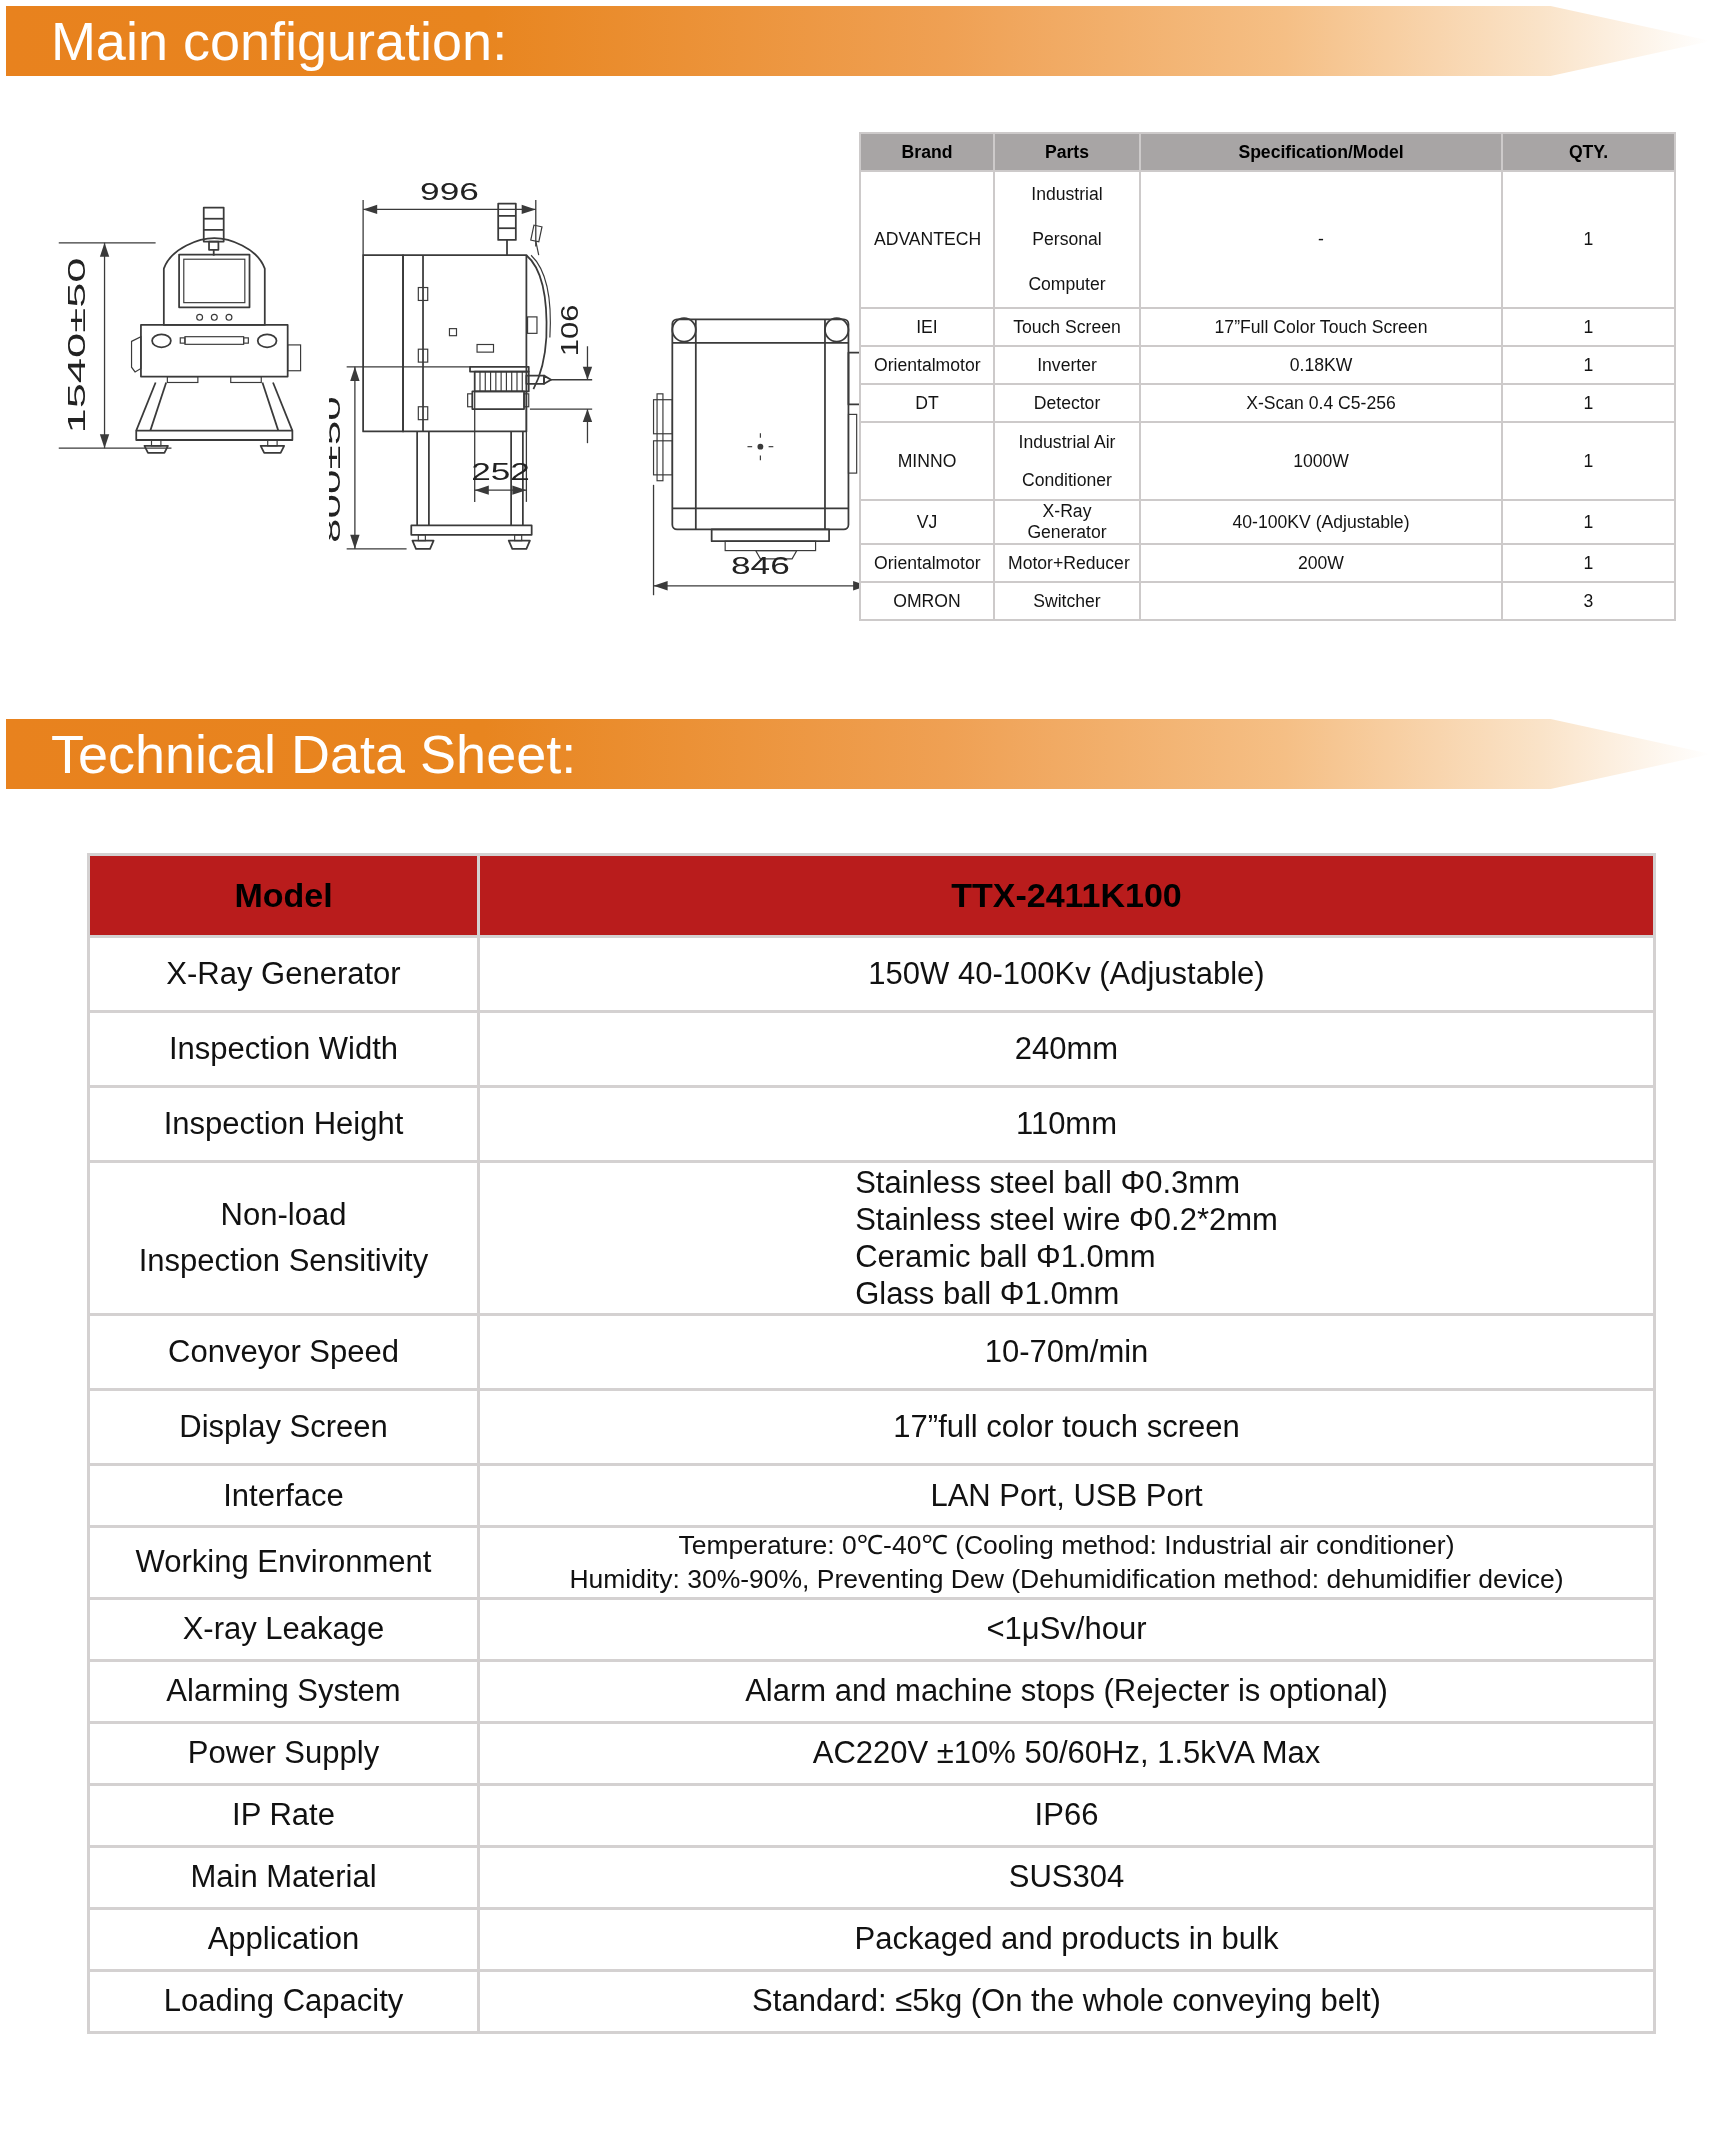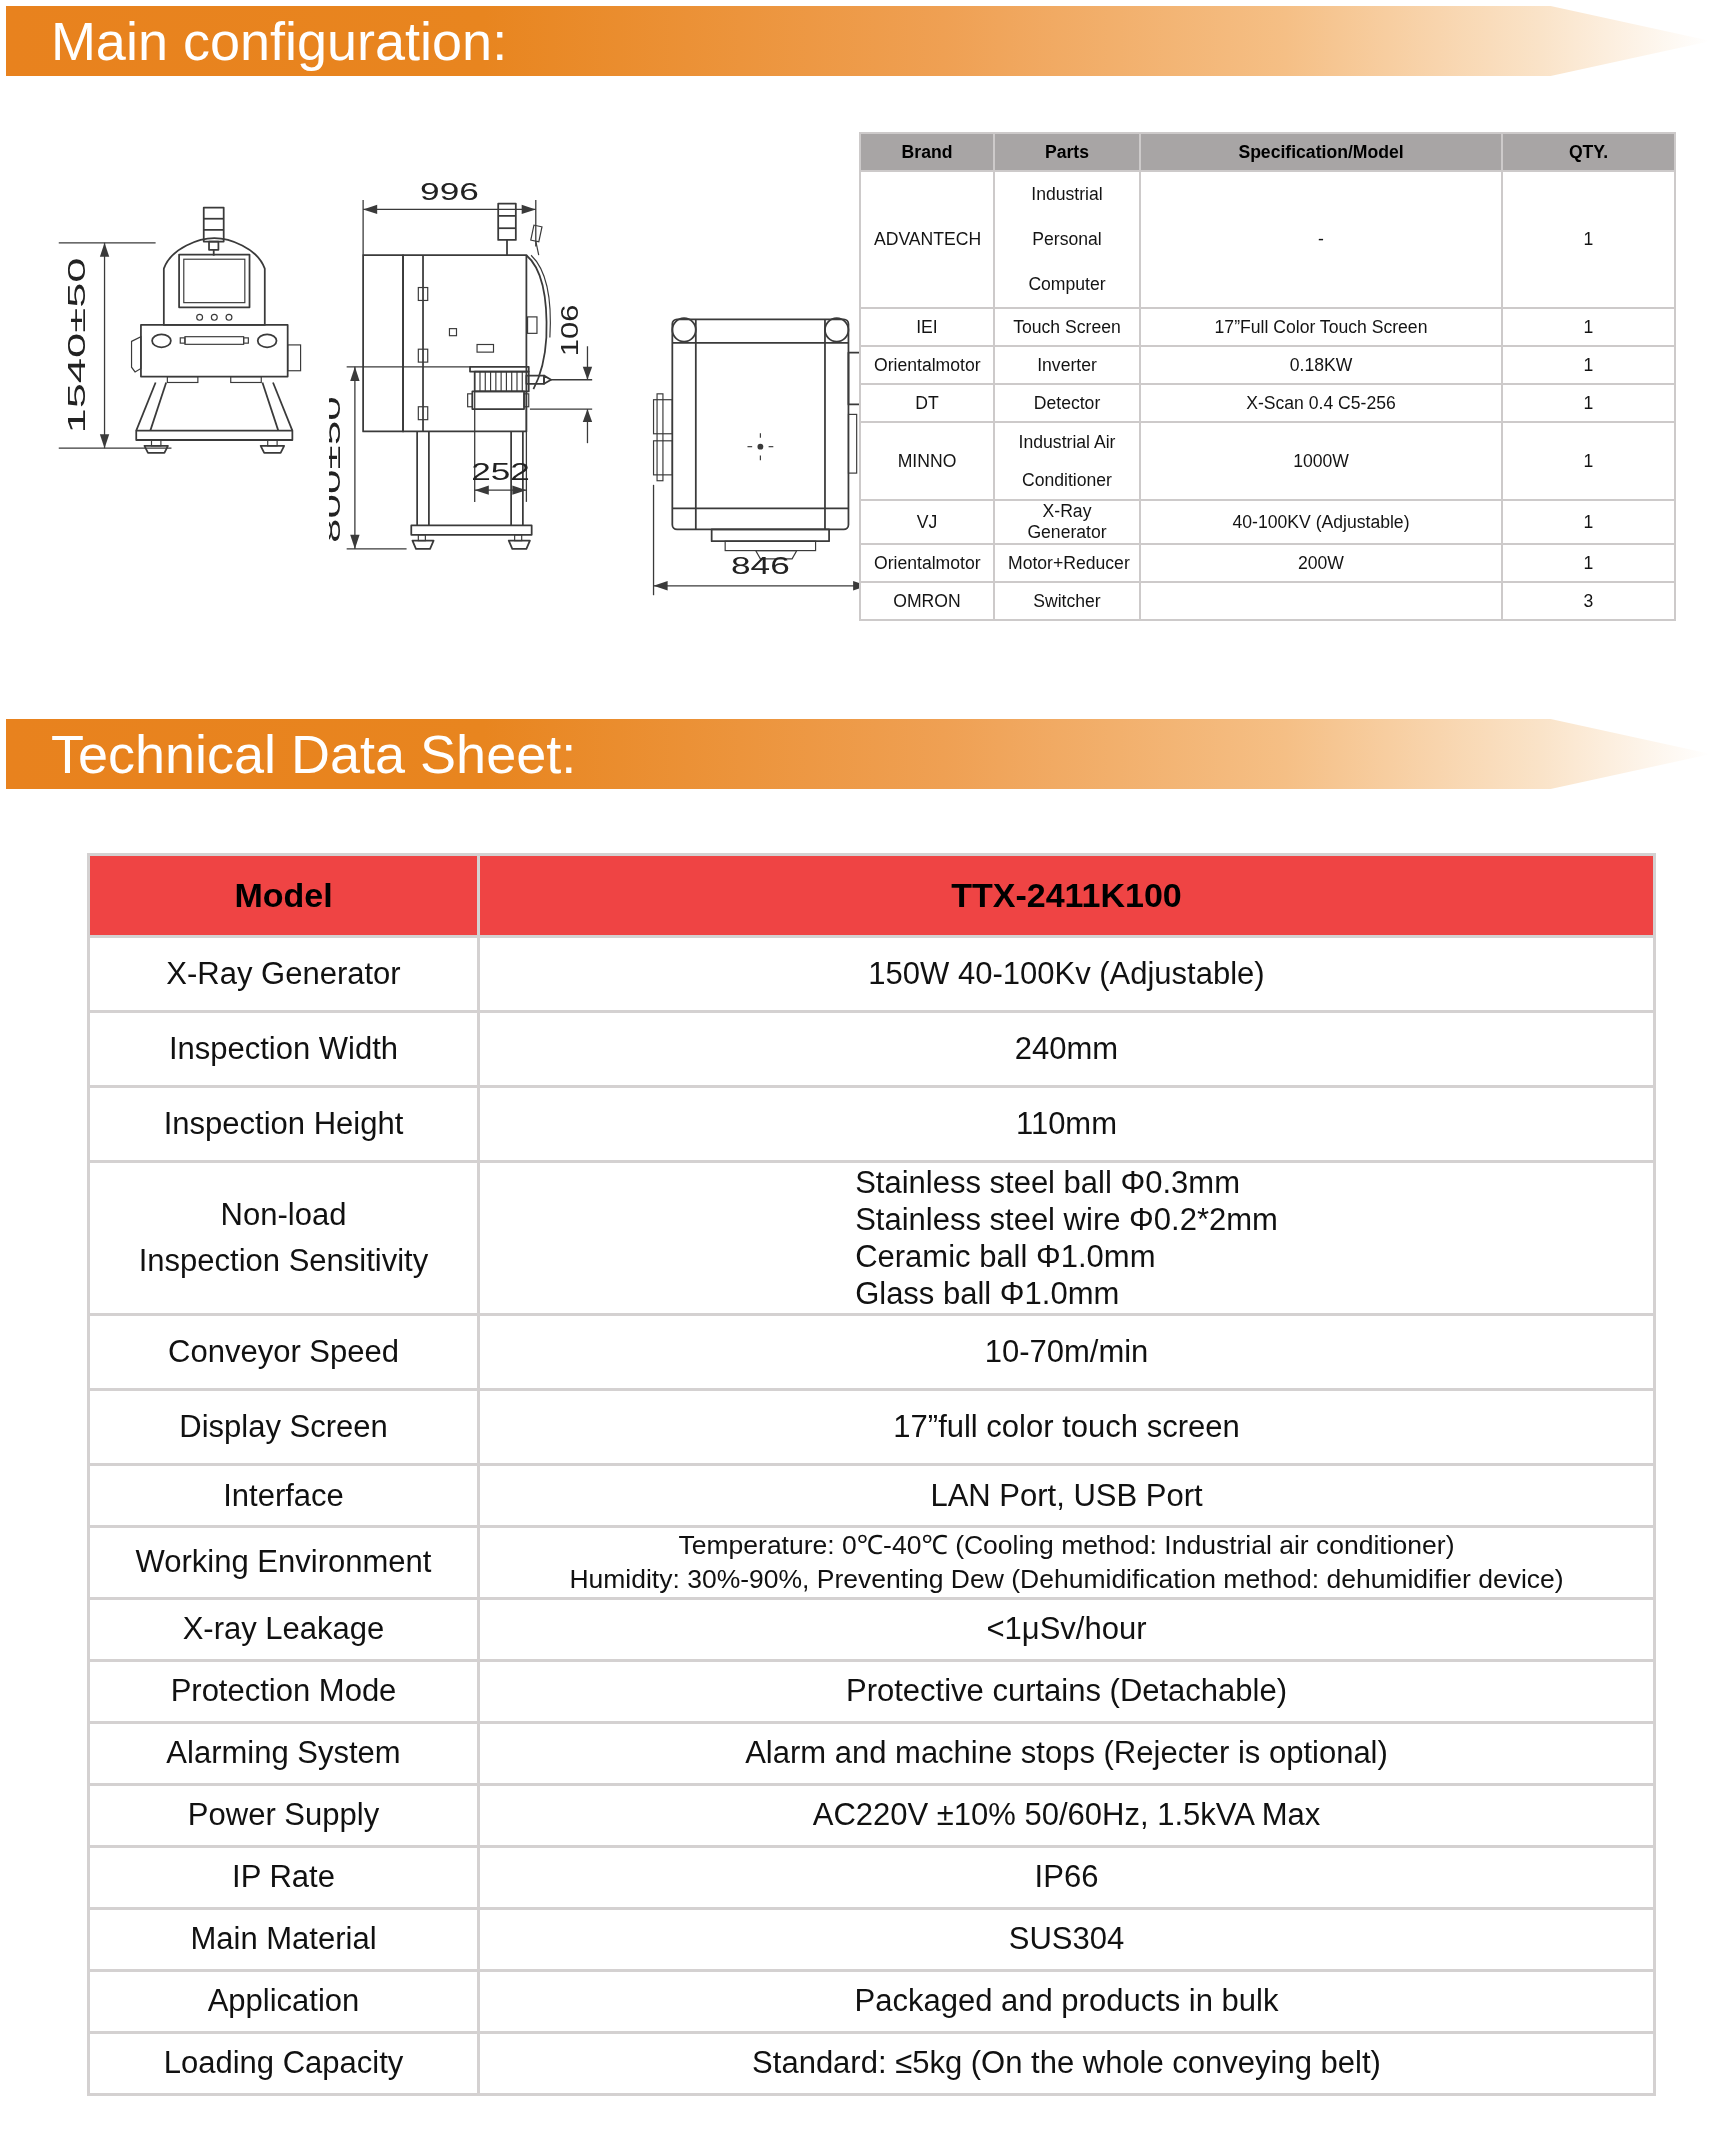--- a/index.html
+++ b/index.html
@@ -27,21 +27,21 @@
   .pre{white-space:pre-line;}
   .cfg-parts-3{line-height:45px;}
   .cfg-parts-2{line-height:38px;}
   .cell-top{vertical-align:top;padding-top:15.3px;}
 
   
   .spec-table{position:absolute;left:87px;top:853px;width:1566px;
     border-collapse:collapse;table-layout:fixed;font-size:31px;color:#111;}
   .spec-table th,.spec-table td{border:3.5px solid #d4d1d1;background:#fff;
     text-align:center;vertical-align:middle;padding:0;overflow:hidden;}
-  .spec-table th{background:#ef4444;height:79px;font-size:34px;font-weight:700;color:#000;}
+  .spec-table th{background:#b91c1c;height:79px;font-size:34px;font-weight:700;color:#000;}
   .sr{height:75px;}
   .sr-xl{height:153px;}
   .sr-sm{height:62px;}
   .label-left{text-align:left;padding-left:33px;line-height:1.5;}
   .sens-wrap{display:inline-block;text-align:left;white-space:pre-line;
     line-height:1.2;font-size:31px;}
   .env-cell{text-align:left;padding:4.7px 5.9px 4.7px 9.4px;font-size:26.5px;
     line-height:1.3;white-space:pre-line;}
 
   
@@ -337,24 +337,20 @@
       <tr class="sr-sm">
         <td>Working Environment</td>
         <td class="env-cell">Temperature: 0℃-40℃ (Cooling method: Industrial air conditioner)
 Humidity: 30%-90%, Preventing Dew (Dehumidification method: dehumidifier device)</td>
       </tr>
       <tr class="sr-sm">
         <td>X-ray Leakage</td>
         <td>&lt;1μSv/hour</td>
       </tr>
       <tr class="sr-sm">
-        <td>Protection Mode</td>
-        <td>Protective curtains (Detachable)</td>
-      </tr>
-      <tr class="sr-sm">
         <td>Alarming System</td>
         <td>Alarm and machine stops (Rejecter is optional)</td>
       </tr>
       <tr class="sr-sm">
         <td>Power Supply</td>
         <td>AC220V ±10% 50/60Hz, 1.5kVA Max</td>
       </tr>
       <tr class="sr-sm">
         <td>IP Rate</td>
         <td>IP66</td>

